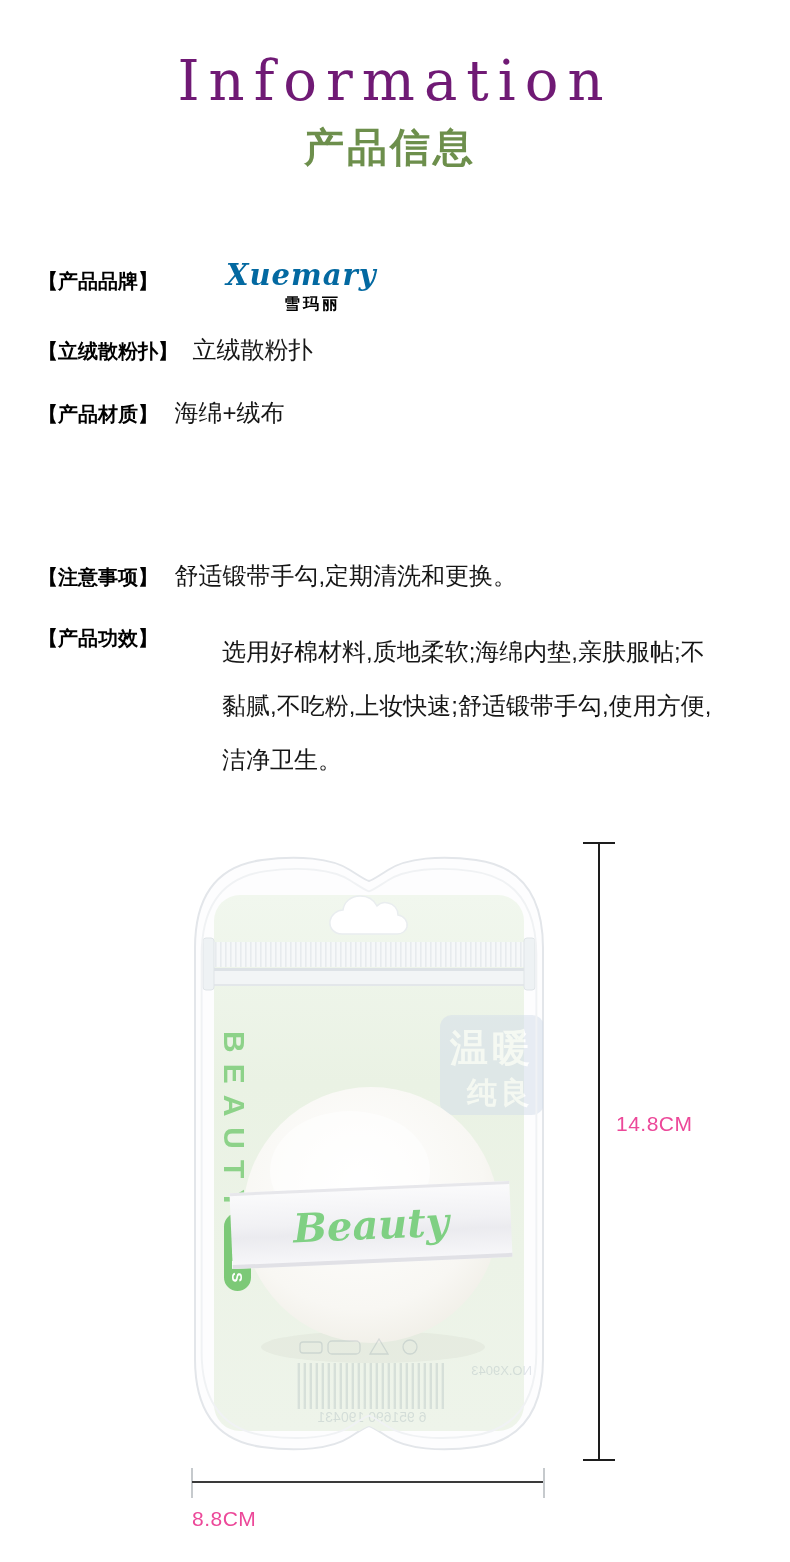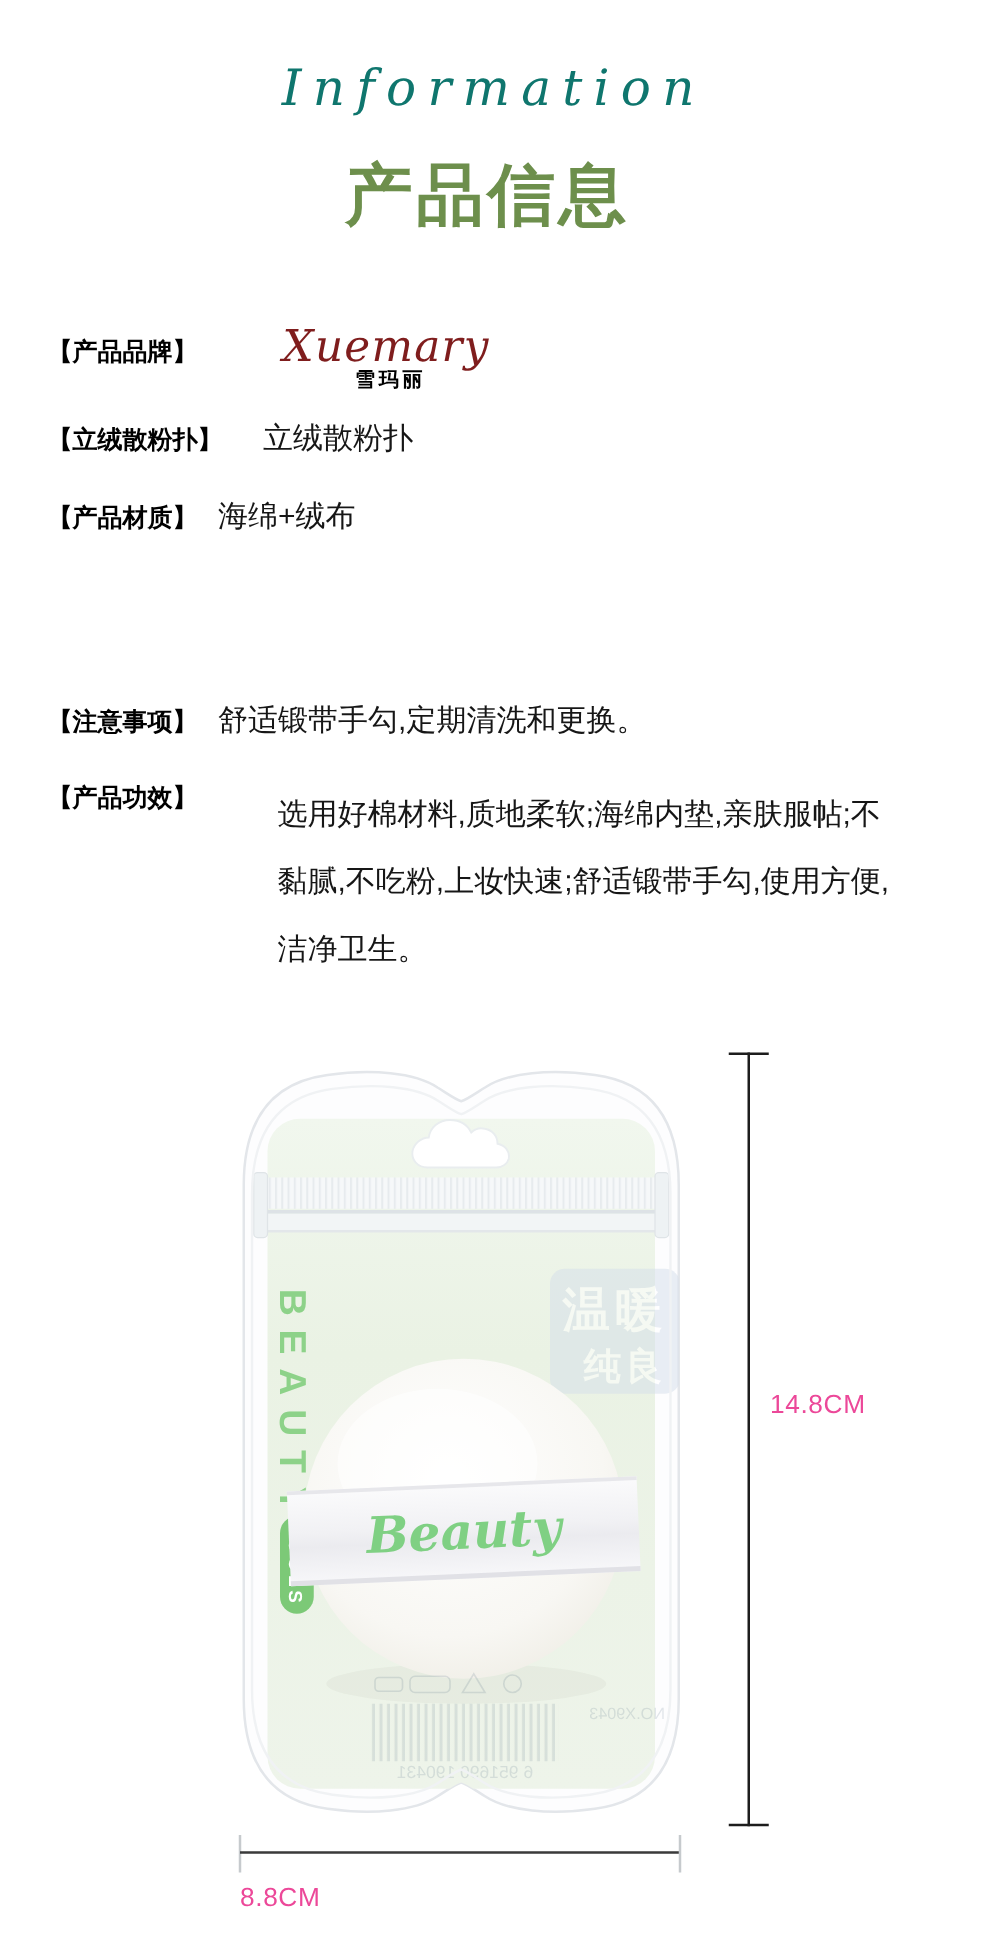--- a/index.html
+++ b/index.html
@@ -3,38 +3,38 @@
 <meta charset="utf-8">
 <style>
   html,body{margin:0;padding:0;background:#ffffff;}
   .page{
     position:relative;width:790px;height:1562px;background:#ffffff;overflow:hidden;
     font-family:"Liberation Sans","DejaVu Sans",sans-serif;color:#111;
   }
   
   .hdr-script{
     position:absolute;left:0;top:48px;width:790px;text-align:center;
-    font-family:"DejaVu Serif","Liberation Serif",serif;font-style:italic;
-    font-size:40px;letter-spacing:9px;color:#0f766e;font-weight:400;
+    font-family:"DejaVu Serif","Liberation Serif",serif;
+    font-size:56px;letter-spacing:9px;color:#701a75;font-weight:400;
   }
   .hdr-title{
     position:absolute;left:0;top:120px;width:780px;text-align:center;
-    font-size:54px;letter-spacing:3px;color:#6d8f4c;font-weight:600;
+    font-size:40px;letter-spacing:3px;color:#6d8f4c;font-weight:600;
   }
   
   .row{position:absolute;left:38px;white-space:nowrap;}
   .row .lbl{font-size:20px;font-weight:700;color:#000;}
   .row .val{font-size:24px;font-weight:400;color:#161616;margin-left:12px;}
-  .row .val.pad{margin-left:28px;}
+  .row .val.pad{margin-left:10px;}
   .effect-lines{position:absolute;left:184px;top:0;}
   .effect-lines div{font-size:24px;color:#161616;line-height:54px;white-space:nowrap;}
   .brand-logo{position:absolute;left:188px;top:-10px;}
   .brand-script{
-    font-family:"DejaVu Serif","Liberation Serif",serif;font-style:italic;font-weight:400;
-    font-size:35px;color:#7f1d1d;letter-spacing:1px;
+    font-family:"DejaVu Serif","Liberation Serif",serif;font-style:italic;font-weight:700;
+    font-size:29px;color:#0369a1;letter-spacing:1px;
   }
   .brand-cn{
     position:absolute;left:58px;top:36px;font-size:16px;font-weight:700;
     letter-spacing:3px;color:#000;
   }
   
   .bag-wrap{position:absolute;left:190px;top:851px;width:358px;height:614px;}
   .dim{position:absolute;background:#1d1d1d;}
   .dim.light{background:#c6cacd;}
   .dim-label{

